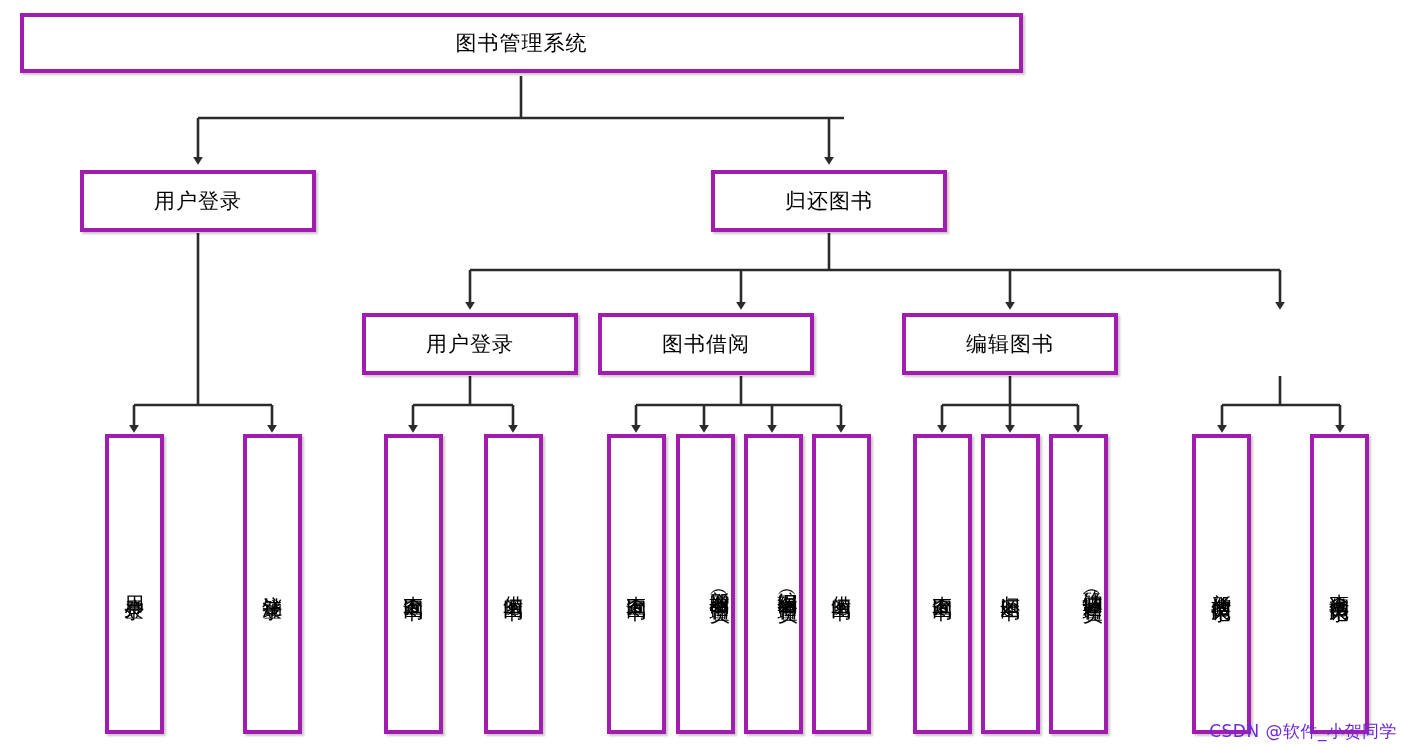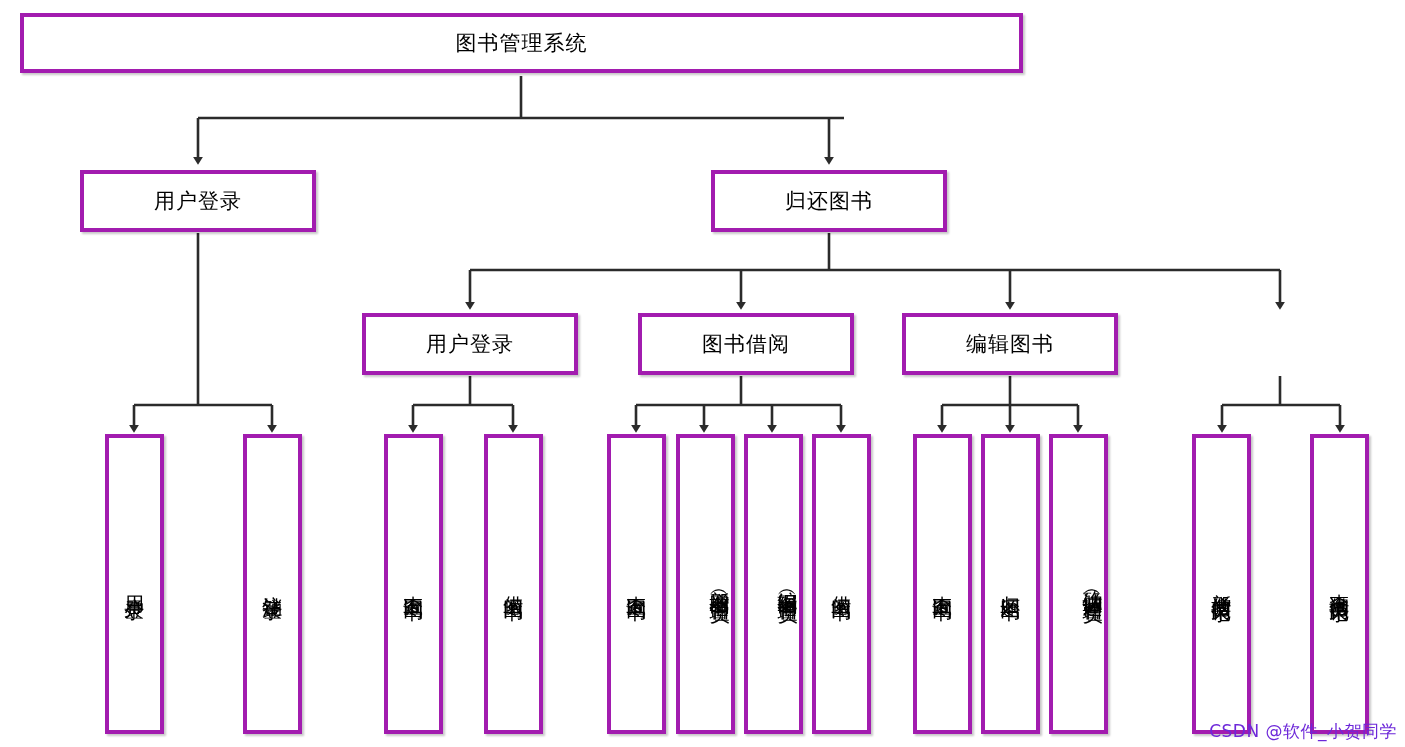--- a/index.html
+++ b/index.html
@@ -129,21 +129,21 @@
   <div class="node horiz" style="left:80px; top:170px; width:236px; height:62px;">
     <span class="node-label">用户登录</span>
   </div>
   <div class="node horiz" style="left:711px; top:170px; width:236px; height:62px;">
     <span class="node-label">归还图书</span>
   </div>
 
   <div class="node horiz" style="left:362px; top:313px; width:216px; height:62px;">
     <span class="node-label">用户登录</span>
   </div>
-  <div class="node horiz" style="left:638px; top:313px; width:216px; height:62px;justify-content:center;">
+  <div class="node horiz" style="left:598px; top:313px; width:216px; height:62px;justify-content:center;">
     <span class="node-label">图书借阅</span>
   </div>
   <div class="node horiz" style="left:902px; top:313px; width:216px; height:62px;">
     <span class="node-label">编辑图书</span>
   </div>
 
   <div class="node vert" style="left:105px; top:434px; width:59px; height:300px;">
     <span class="node-label">用户登录</span>
   </div>
   <div class="node vert" style="left:243px; top:434px; width:59px; height:300px;">

